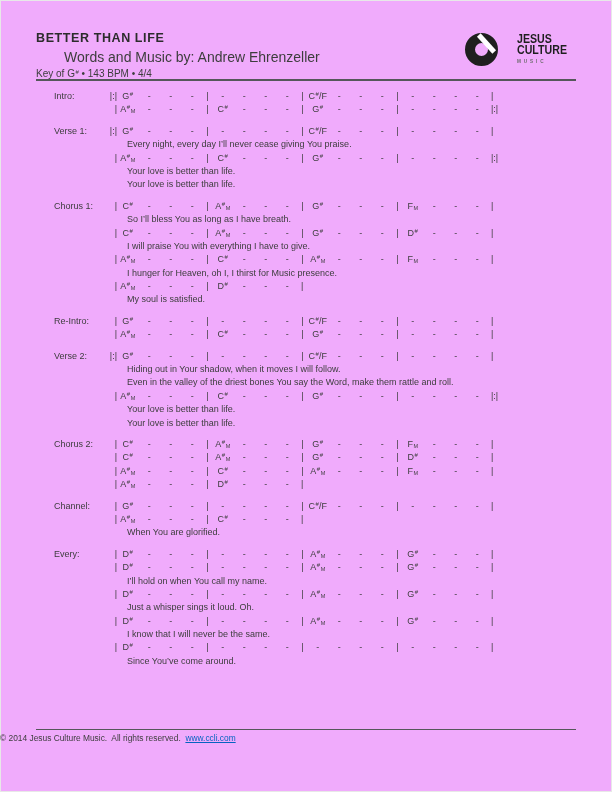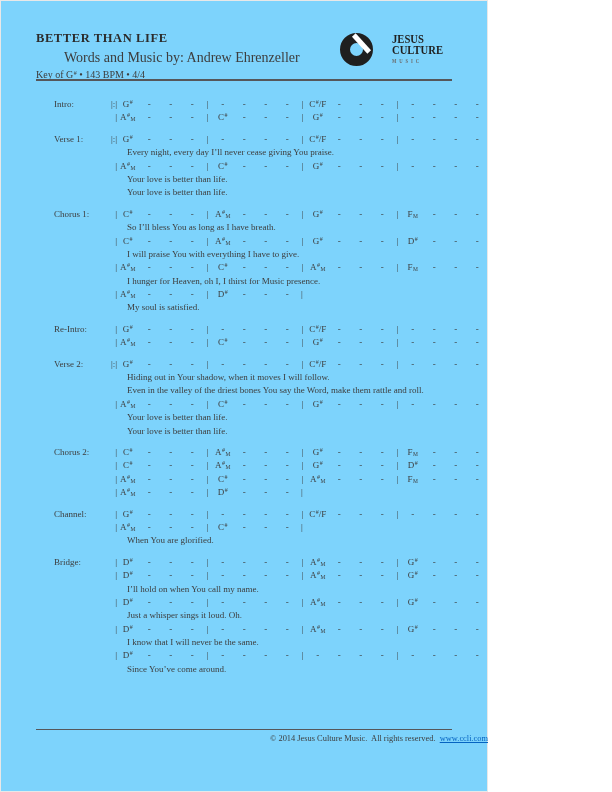--- a/index.html
+++ b/index.html
@@ -1,51 +1,51 @@
 <!DOCTYPE html>
 <html><head>
 <meta charset="utf-8">
 <style>
   html,body{margin:0;padding:0;background:#ffffff;}
   .page{
-    position:relative;width:488px;height:792px;background:#7dd3fc;
-    font-family:Liberation Serif, serif;color:#3d3d3d;overflow:hidden;
+    position:relative;width:612px;height:792px;background:#f0abfc;
+    font-family:Liberation Sans, sans-serif;color:#3d3d3d;overflow:hidden;
     box-shadow:inset 0 0 0 1px #e8e8e8;
   }
   
   .header{position:absolute;left:36px;top:31px;right:36px;}
   .title{font-size:12.5px;font-weight:bold;letter-spacing:.6px;color:#2c2c2c;}
   .byline{font-size:14px;margin-top:4px;color:#3d3d3d;margin-left:28px;}
   .keyline{font-size:10px;margin-top:3px;color:#3d3d3d;}
   .header-rule{position:absolute;left:36px;right:36px;top:79px;border-top:2px solid #55575b;}
   
   .logo{position:absolute;right:36px;top:33px;display:flex;align-items:flex-start;}
   .logo-mark{position:relative;width:33px;height:33px;margin-right:3px;flex:0 0 33px;}
   .donut{box-sizing:border-box;width:33px;height:33px;border:10px solid #1f1f1f;border-radius:50%;}
   .slash{position:absolute;width:23px;height:5px;background:#fff;left:10px;top:8px;transform:rotate(48deg);}
   .logo-text{padding-top:1px;margin-left:16px;}
   .logo-word{font-weight:bold;font-size:12.5px;line-height:11px;color:#1f1f1f;transform:scaleX(.85);transform-origin:left;white-space:nowrap;}
   .logo-music{font-size:5.5px;font-weight:bold;letter-spacing:3.4px;color:#6b6b6b;margin-top:2px;transform:scaleX(.85);transform-origin:left;white-space:nowrap;}
   
   .chart{position:absolute;left:36px;top:90px;right:36px;font-size:9px;}
   .section{display:flex;margin-top:8px;}
-  .section:first-child{margin-top:8px;}
+  .section:first-child{margin-top:0;}
   .sec-label{flex:0 0 67px;width:67px;padding-left:18px;box-sizing:border-box;line-height:13.4px;}
   .sec-lines{flex:1;}
   .line{line-height:13.4px;height:13.4px;white-space:nowrap;}
   .lyric{padding-left:24px;}
   .lead{display:inline-block;width:14px;text-align:right;}
   .beat{display:inline-block;width:21.5px;text-align:center;}
   .sep{display:inline-block;width:9px;text-align:center;}
   .tail{display:inline-block;padding-left:3px;}
   .sup{font-size:6px;position:relative;top:-3px;margin-left:.5px;}
   .subm{font-size:5.5px;position:relative;top:1px;margin-left:.5px;}
   
   .footer-rule{position:absolute;left:36px;right:36px;top:729px;border-top:1.5px solid #55575b;}
-  .footer{position:absolute;left:0;right:0;top:733px;text-align:right;font-size:8.4px;line-height:11px;color:#3d3d3d;}
+  .footer{position:absolute;left:0;right:0;top:733px;text-align:left;font-size:8.4px;line-height:11px;color:#3d3d3d;}
   .footer .seg{white-space:pre;}
   .ccli-link{color:#0563c1;text-decoration:underline;cursor:pointer;}
 </style>
 </head>
 <body>
 
 <div class="page">
 
   <div class="header">
     <div class="title">BETTER THAN LIFE</div>
@@ -127,21 +127,21 @@
       </div>
       <div class="section">
         <div class="sec-label">Channel:</div>
         <div class="sec-lines">
           <div class="line chords"><span class="lead">|</span><span class="beat">G<span class="sup">#</span></span><span class="beat">-</span><span class="beat">-</span><span class="beat">-</span><span class="sep">|</span><span class="beat">-</span><span class="beat">-</span><span class="beat">-</span><span class="beat">-</span><span class="sep">|</span><span class="beat">C<span class="sup">#</span>/F</span><span class="beat">-</span><span class="beat">-</span><span class="beat">-</span><span class="sep">|</span><span class="beat">-</span><span class="beat">-</span><span class="beat">-</span><span class="beat">-</span><span class="tail">|</span></div>
           <div class="line chords"><span class="lead">|</span><span class="beat">A<span class="sup">#</span><span class="subm">M</span></span><span class="beat">-</span><span class="beat">-</span><span class="beat">-</span><span class="sep">|</span><span class="beat">C<span class="sup">#</span></span><span class="beat">-</span><span class="beat">-</span><span class="beat">-</span><span class="tail">|</span></div>
           <div class="line lyric">When You are glorified.</div>
         </div>
       </div>
       <div class="section">
-        <div class="sec-label">Bridge:</div>
+        <div class="sec-label">Every:</div>
         <div class="sec-lines">
           <div class="line chords"><span class="lead">|</span><span class="beat">D<span class="sup">#</span></span><span class="beat">-</span><span class="beat">-</span><span class="beat">-</span><span class="sep">|</span><span class="beat">-</span><span class="beat">-</span><span class="beat">-</span><span class="beat">-</span><span class="sep">|</span><span class="beat">A<span class="sup">#</span><span class="subm">M</span></span><span class="beat">-</span><span class="beat">-</span><span class="beat">-</span><span class="sep">|</span><span class="beat">G<span class="sup">#</span></span><span class="beat">-</span><span class="beat">-</span><span class="beat">-</span><span class="tail">|</span></div>
           <div class="line chords"><span class="lead">|</span><span class="beat">D<span class="sup">#</span></span><span class="beat">-</span><span class="beat">-</span><span class="beat">-</span><span class="sep">|</span><span class="beat">-</span><span class="beat">-</span><span class="beat">-</span><span class="beat">-</span><span class="sep">|</span><span class="beat">A<span class="sup">#</span><span class="subm">M</span></span><span class="beat">-</span><span class="beat">-</span><span class="beat">-</span><span class="sep">|</span><span class="beat">G<span class="sup">#</span></span><span class="beat">-</span><span class="beat">-</span><span class="beat">-</span><span class="tail">|</span></div>
           <div class="line lyric">I’ll hold on when You call my name.</div>
           <div class="line chords"><span class="lead">|</span><span class="beat">D<span class="sup">#</span></span><span class="beat">-</span><span class="beat">-</span><span class="beat">-</span><span class="sep">|</span><span class="beat">-</span><span class="beat">-</span><span class="beat">-</span><span class="beat">-</span><span class="sep">|</span><span class="beat">A<span class="sup">#</span><span class="subm">M</span></span><span class="beat">-</span><span class="beat">-</span><span class="beat">-</span><span class="sep">|</span><span class="beat">G<span class="sup">#</span></span><span class="beat">-</span><span class="beat">-</span><span class="beat">-</span><span class="tail">|</span></div>
           <div class="line lyric">Just a whisper sings it loud.  Oh.</div>
           <div class="line chords"><span class="lead">|</span><span class="beat">D<span class="sup">#</span></span><span class="beat">-</span><span class="beat">-</span><span class="beat">-</span><span class="sep">|</span><span class="beat">-</span><span class="beat">-</span><span class="beat">-</span><span class="beat">-</span><span class="sep">|</span><span class="beat">A<span class="sup">#</span><span class="subm">M</span></span><span class="beat">-</span><span class="beat">-</span><span class="beat">-</span><span class="sep">|</span><span class="beat">G<span class="sup">#</span></span><span class="beat">-</span><span class="beat">-</span><span class="beat">-</span><span class="tail">|</span></div>
           <div class="line lyric">I know that I will never be the same.</div>
           <div class="line chords"><span class="lead">|</span><span class="beat">D<span class="sup">#</span></span><span class="beat">-</span><span class="beat">-</span><span class="beat">-</span><span class="sep">|</span><span class="beat">-</span><span class="beat">-</span><span class="beat">-</span><span class="beat">-</span><span class="sep">|</span><span class="beat">-</span><span class="beat">-</span><span class="beat">-</span><span class="beat">-</span><span class="sep">|</span><span class="beat">-</span><span class="beat">-</span><span class="beat">-</span><span class="beat">-</span><span class="tail">|</span></div>
           <div class="line lyric">Since You’ve come around.</div>

